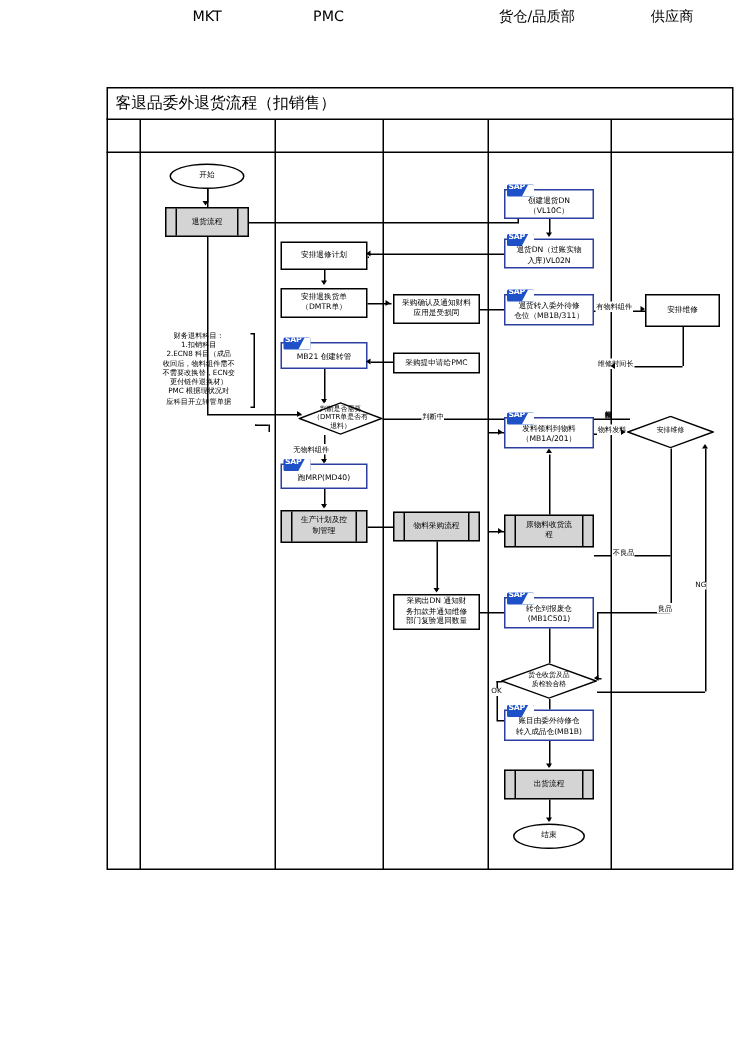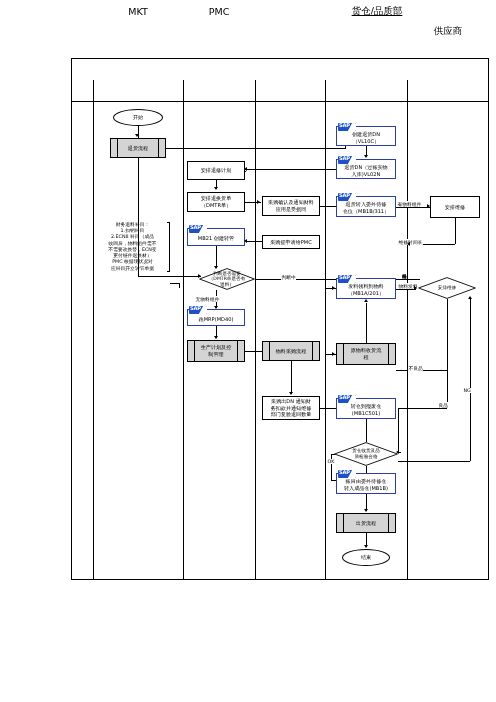--- a/index.html
+++ b/index.html
@@ -194,27 +194,30 @@
     white-space: nowrap;
   }
 </style>
 </head>
 <body>
 
 <div id="page">
 
   <div class="frame"></div>
 
+  <div class="title-bar">
+    <div class="title-text">客退品委外退货流程（扣销售）</div>
+  </div>
 
   <div class="hdr-row"></div>
 
   <div class="hdr-cell" style="left:93px; width:90px;">MKT</div>
   <div class="hdr-cell" style="left:183px; width:72px;">PMC</div>
-  <div class="hdr-cell" style="left:336px; width:82px;text-decoration:underline;">货仓/品质部</div>
-  <div class="hdr-cell" style="left:407px; width:82px;margin-top:20px;">供应商</div>
+  <div class="hdr-cell" style="left:317px; width:82px;">货仓/品质部</div>
+  <div class="hdr-cell" style="left:407px; width:82px;">供应商</div>
 
   <div class="vline" style="left:93px;  top:80px;  height:500px;"></div>
   <div class="vline" style="left:183px; top:80px;  height:500px;"></div>
   <div class="vline" style="left:255px; top:80px;  height:500px;"></div>
   <div class="vline" style="left:325px; top:80px;  height:500px;"></div>
   <div class="vline" style="left:407px; top:80px;  height:500px;"></div>
 
   <div class="node oval" style="left:113px; top:109px; width:50px; height:17px;">开始</div>
 
   <div class="h" style="left:137.5px; top:126px; width:0.9px; height:12px;"></div>

